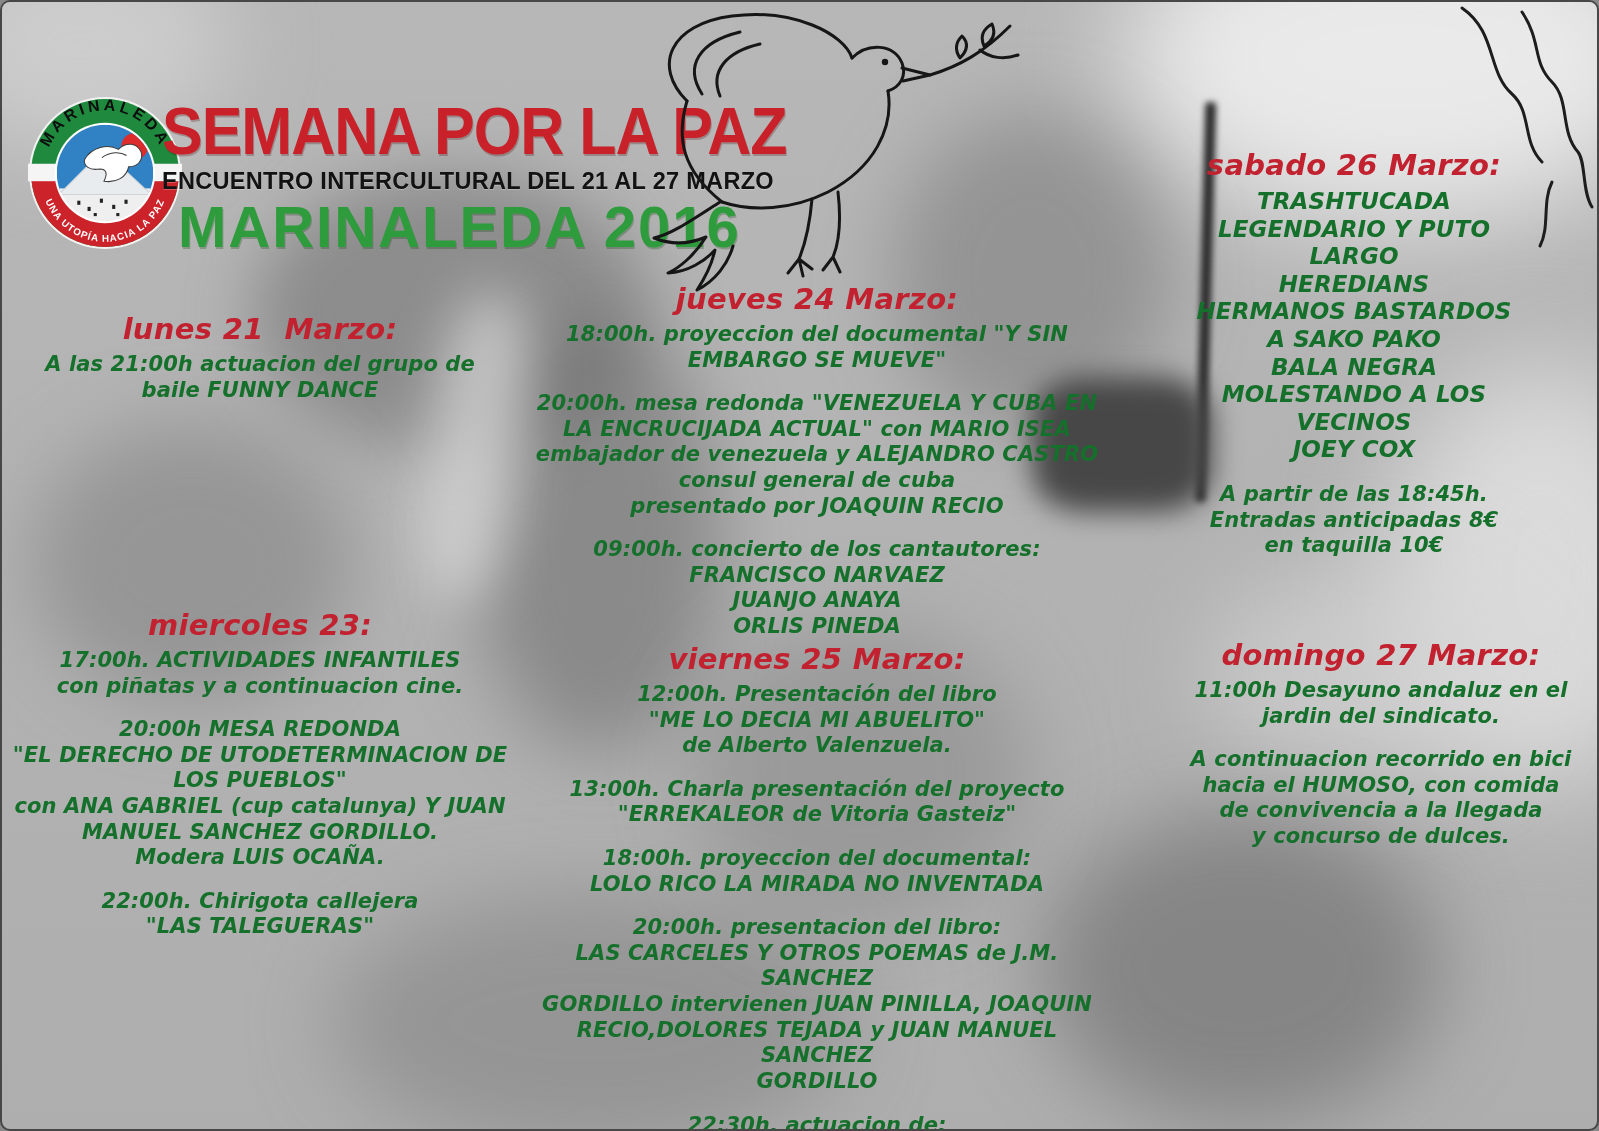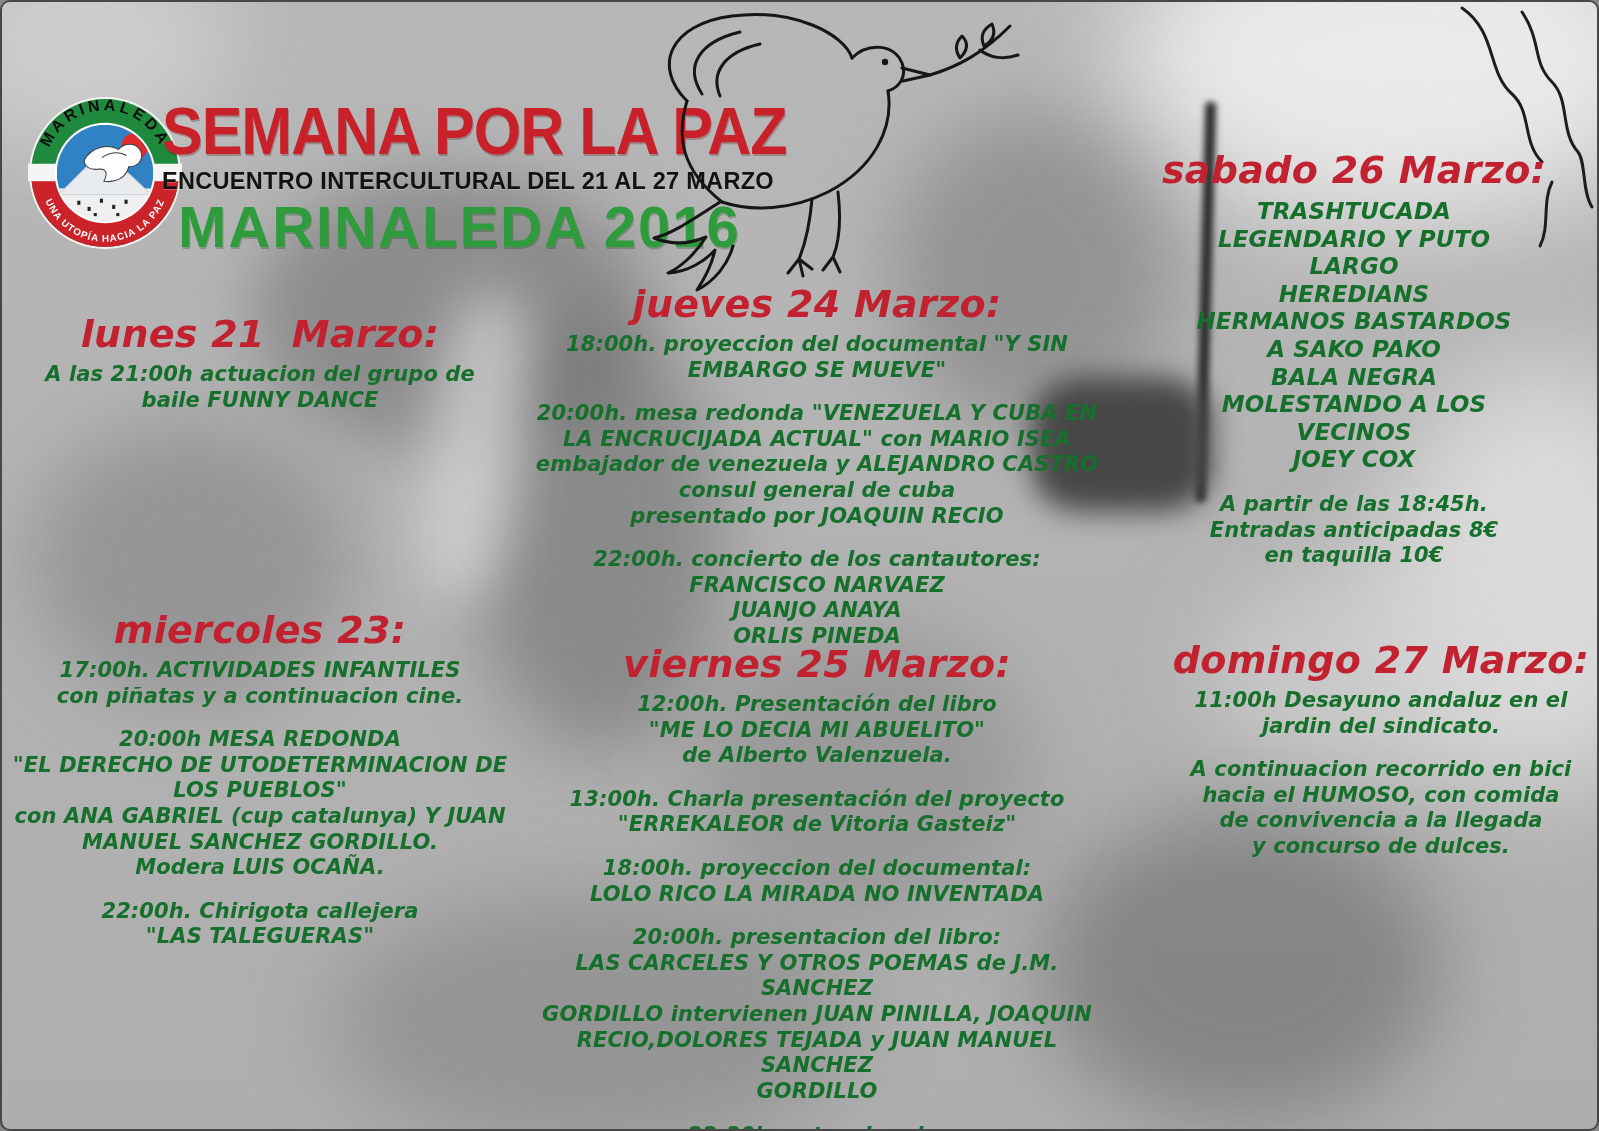--- a/index.html
+++ b/index.html
@@ -47,21 +47,21 @@
   .cityyear{
     margin:2px 16px 0;color:#2e9c3c;font-family:"Liberation Sans",sans-serif;
     font-weight:900;font-size:58px;letter-spacing:2px;line-height:1.05;
     text-shadow:1px 2px 0 rgba(0,60,0,.25);white-space:pre;
   }
   .dove-art{position:absolute;left:580px;top:4px;width:510px;height:296px;}
   .corner-sketch{position:absolute;left:1400px;top:0px;width:195px;height:250px;}
   
   .day{position:absolute;text-align:center;}
   .day-heading{
-    margin:0 0 6px;color:#c2212f;font-size:38px;font-weight:bold;font-style:italic;
+    margin:0 0 6px;color:#c2212f;font-size:29px;font-weight:bold;font-style:italic;
     white-space:pre;letter-spacing:.3px;
   }
   .event{
     margin:0 0 18px;color:#15702b;font-size:21px;line-height:1.22;
     font-weight:bold;font-style:italic;white-space:pre-line;letter-spacing:.1px;
   }
   .band-list{font-size:23px;line-height:1.2;}
   #day-lunes{left:8px;top:310px;width:500px;}
   #day-martes{left:8px;top:468px;width:500px;}
   #day-miercoles{left:5px;top:606px;width:506px;}
@@ -183,21 +183,21 @@
 
   <section class="day" id="day-jueves">
     <h2 class="day-heading">jueves 24 Marzo:</h2>
     <p class="event">18:00h. proyeccion del documental "Y SIN
 EMBARGO SE MUEVE"</p>
     <p class="event">20:00h. mesa redonda "VENEZUELA Y CUBA EN
 LA ENCRUCIJADA ACTUAL" con MARIO ISEA
 embajador de venezuela y ALEJANDRO CASTRO
 consul general de cuba
 presentado por JOAQUIN RECIO</p>
-    <p class="event">22:00h. concierto de los cantautores:
+    <p class="event">09:00h. concierto de los cantautores:
 FRANCISCO NARVAEZ
 JUANJO ANAYA
 ORLIS PINEDA</p>
   </section>
 
   <section class="day" id="day-viernes">
     <h2 class="day-heading">viernes 25 Marzo:</h2>
     <p class="event">12:00h. Presentación del libro
 "ME LO DECIA MI ABUELITO"
 de Alberto Valenzuela.</p>

